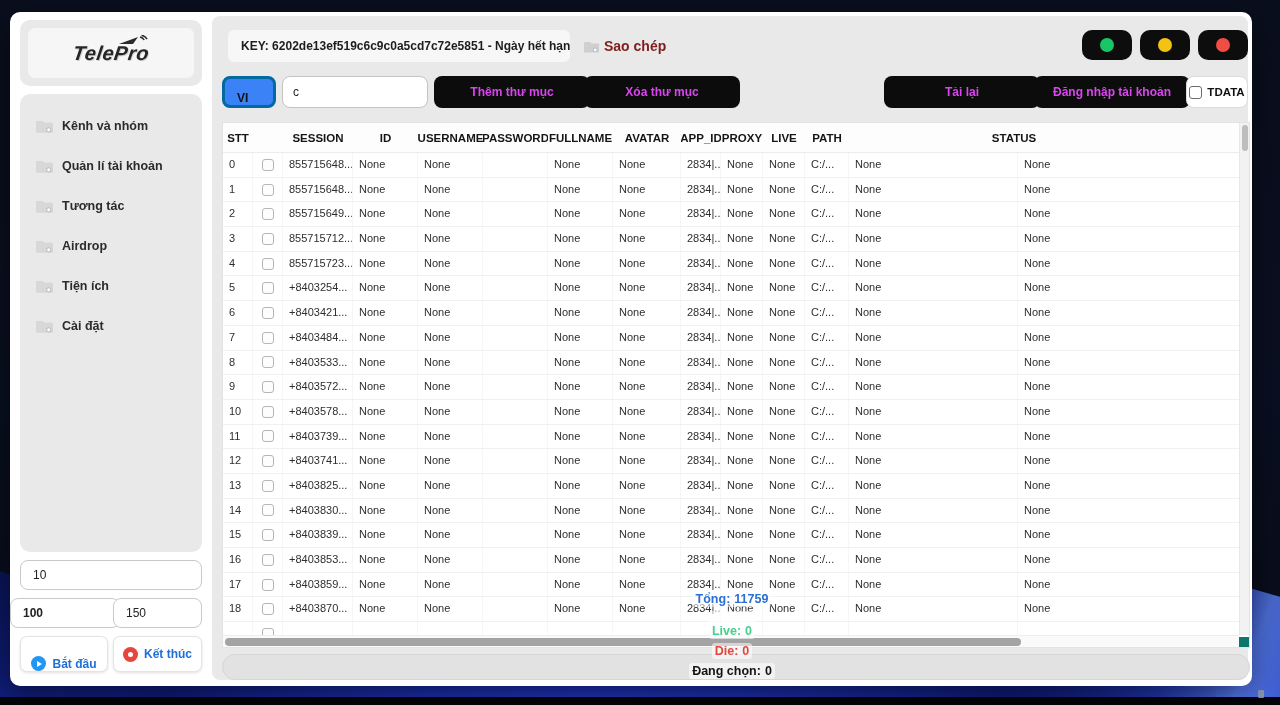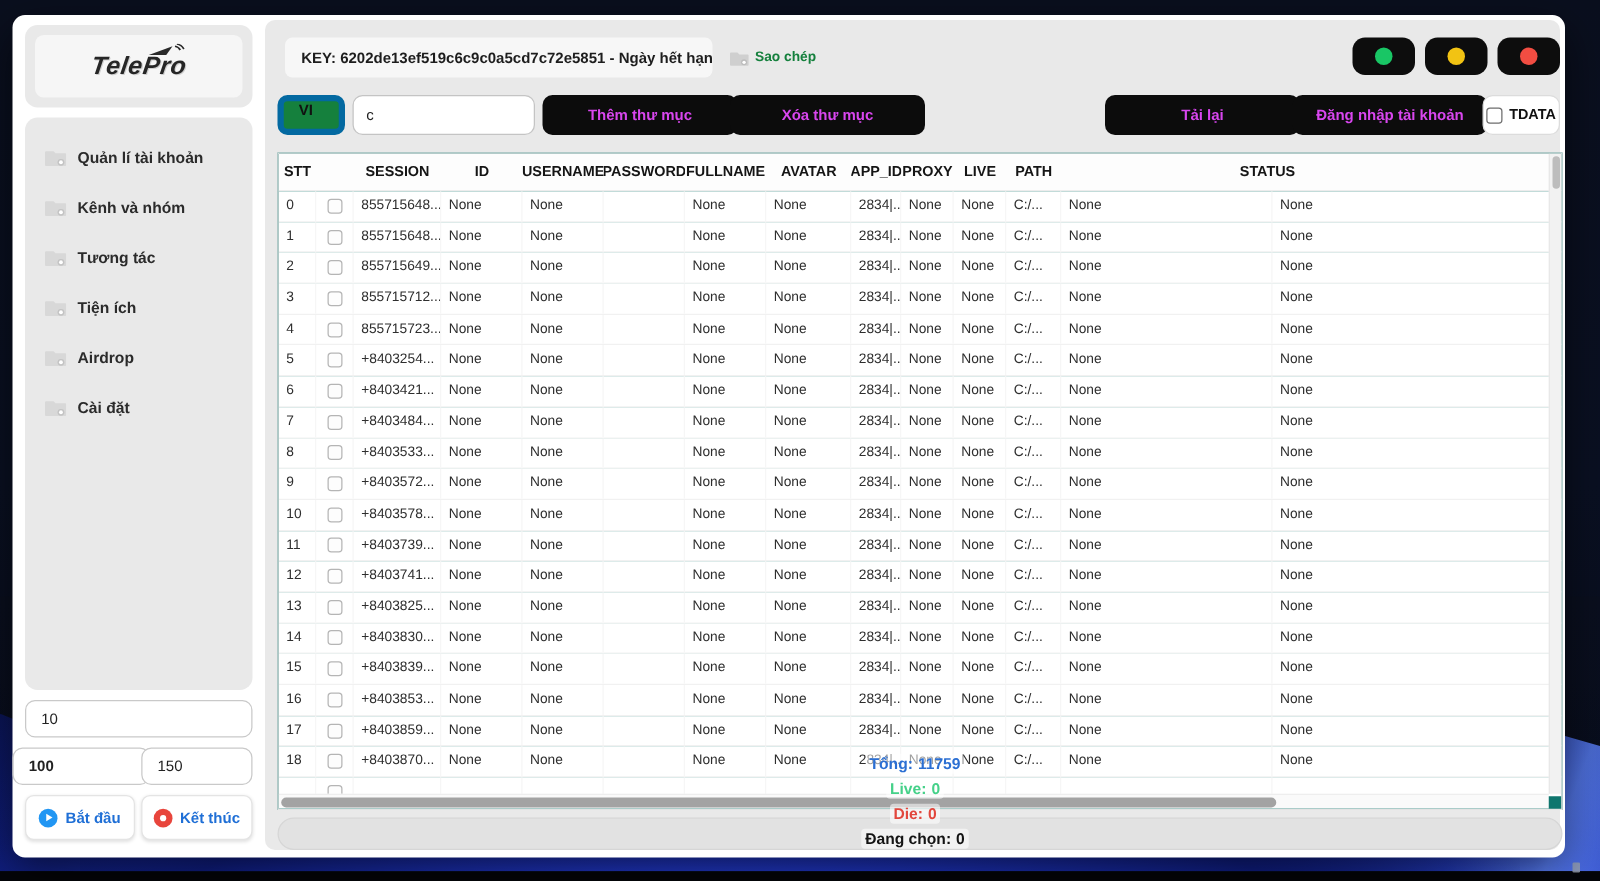--- a/index.html
+++ b/index.html
@@ -39,44 +39,44 @@
 
   .side-input { position:absolute; background:#fff; border:1px solid #c9c9c9; border-radius:8px;
     font-family:"Liberation Sans",sans-serif; font-size:12px; color:#222; padding-left:12px; outline:none; }
   .in-delay { left:10px; top:548px; width:182px; height:30px; }
   .in-from  { left:0; top:586px; width:110px;  height:30px;font-weight:bold; }
   .in-to    { left:103px; top:586px; width:89px; height:30px; }
 
   .side-btn { position:absolute; top:624px; height:36px; background:#fff; border:1px solid #e4e4e4; border-radius:7px;
     box-shadow:0 1px 3px rgba(0,0,0,.12); display:flex; align-items:center; justify-content:center; gap:6px;
     font-size:12px; font-weight:700; color:#1f6fd6; overflow:hidden; white-space:nowrap; cursor:pointer; }
-  .btn-start { left:10px; width:88px; }
+  .btn-start { left:10px; width:88px;align-items:flex-end; }
   .btn-stop  { left:103px; width:89px; }
   .play-dot,.stop-dot { width:15px; height:15px; border-radius:50%; display:flex; align-items:center; justify-content:center; flex:none; }
   .play-dot { background:#2196f3; }
   .play-tri { width:0; height:0; border-left:5px solid #fff; border-top:3.5px solid transparent; border-bottom:3.5px solid transparent; margin-left:1px; }
   .stop-dot { background:#e8453c; }
   .stop-inner { width:5px; height:5px; border-radius:50%; background:#fff; }
 
   
   .main-panel { left:202px; top:4px; width:1036px; height:664px; border-radius:8px; }
 
   .key-box { position:absolute; left:16px; top:14px; width:342px; height:32px; background:#f7f7f7; border-radius:6px;
     display:flex; align-items:center; padding-left:13px; font-size:12px; font-weight:600; color:#1d1d1d; white-space:nowrap; overflow:hidden; }
   .copy-btn { position:absolute; left:372px; top:20px; height:20px; display:flex; align-items:center; gap:5px; cursor:pointer; }
-  .copy-btn .label { font-size:11px; font-weight:800; color:#15803d; }
+  .copy-btn .label { font-size:14px; font-weight:800; color:#7f1d1d; }
 
   .dots { position:absolute; right:0px; top:14px; display:flex; gap:8px; }
   .dot-btn { width:50px; height:30px; background:#0d0d0d; border-radius:10px; display:flex; align-items:center; justify-content:center; cursor:pointer; }
   .dot { width:14px; height:14px; border-radius:50%; }
   .dot.green { background:#19c665; } .dot.yellow { background:#f2c313; } .dot.red { background:#f24d42; }
 
   .toolbar { position:absolute; left:0; top:60px; height:32px; width:100%; }
-  .lang-box { position:absolute; left:10px; width:54px; height:32px; background:#15803d; border:5px solid #0369a1; border-radius:8px;
-    display:flex; align-items:flex-start; padding-left:12px; font-size:12px; font-weight:700; color:#111; cursor:pointer; }
+  .lang-box { position:absolute; left:10px; width:54px; height:32px; background:#3b82f6; border:3px solid #0369a1; border-radius:8px;
+    display:flex; align-items:flex-end; padding-left:12px; font-size:12px; font-weight:700; color:#111; cursor:pointer; }
   .search-box { position:absolute; left:70px; width:146px; height:32px; background:#fff; border:1px solid #c4c4c4; border-radius:8px;
     font-family:"Liberation Sans",sans-serif; font-size:12px; color:#222; padding-left:10px; outline:none; }
   .tb-btn { position:absolute; width:156px; height:32px; background:#0c0c0c; color:#d946ef; border:none; border-radius:8px;
     font-family:"Liberation Sans",sans-serif; font-size:12px; font-weight:700; cursor:pointer; }
   .tb-1{left:222px}.tb-2{left:372px}.tb-3{left:522px}.tb-4{left:672px}.tb-5{left:822px}
   .tdata-box { position:absolute; left:974px; width:62px; height:32px; background:#fff; border:1px solid #dcdcdc; border-radius:8px;
     display:flex; align-items:center; justify-content:center; gap:5px; cursor:pointer; }
   .tdata-box .label { font-size:11.5px; font-weight:800; color:#111; }
   .checkbox { width:13px; height:13px; border:1.5px solid #6d6d6d; border-radius:3px; background:#fff; flex:none; }
 
@@ -98,21 +98,21 @@
   .vscroll { position:absolute; right:0; top:0; bottom:12px; width:10px; background:#f2f2f2; border-left:1px solid #e8e8e8; }
   .vthumb { position:absolute; left:2px; top:2px; width:6px; height:26px; background:#bdbdbd; border-radius:3px; }
   .hscroll { position:absolute; left:0; right:10px; bottom:0; height:12px; background:#fafafa; border-top:1px solid #eee; }
   .hthumb { position:absolute; left:2px; top:2px; width:796px; height:8px; background:#a3a3a3; border-radius:4px; }
 
   
   .status-bar { position:absolute; left:10px; top:638px; width:1028px; height:26px; background:#e2e2e2;
     border:1px solid #d6d6d6; border-radius:13px; display:flex; align-items:center; justify-content:flex-end;
     padding-right:8px; gap:4px; font-size:12.5px;flex-direction:column; }
   .chip { background:rgba(255,255,255,.55); border-radius:3px; padding:1px 3px; display:flex; gap:4px; }
-  .t-blue { color:#2b6fd3; font-weight:700; } .t-green { color:#45d189; font-weight:700; }
+  .t-blue { color:#2b6fd3; font-weight:700; } .t-green { color:#45d189; font-weight:700;margin-top:12px; }
   .t-red { color:#e2473d; font-weight:700; } .t-black { color:#141414; font-weight:700; }
 </style>
 </head>
 <body>
 
 <div class="desktop">
   <div class="bloom">
     <div class="petal p1"></div>
       <div class="petal p2"></div>
       <div class="petal p3"></div>
@@ -138,53 +138,53 @@
     </div>
   </div>
 
   <div class="panel menu-panel">
     <div class="menu-item">
       <svg width="17" height="14" viewBox="0 0 20 16">
           <path fill="#d8d8d8" d="M1 2h7l2 2h9a1 1 0 0 1 1 1v10a1 1 0 0 1-1 1H1a1 1 0 0 1-1-1V3a1 1 0 0 1 1-1z"></path>
           <circle cx="15" cy="12.5" r="3.2" fill="#c3c3c3"></circle>
           <circle cx="15" cy="12.5" r="1.8" fill="#fff"></circle>
         </svg>
-      <span class="label">Quản lí tài khoản</span>
+      <span class="label">Kênh và nhóm</span>
     </div>
     <div class="menu-item">
       <svg width="17" height="14" viewBox="0 0 20 16">
           <path fill="#d8d8d8" d="M1 2h7l2 2h9a1 1 0 0 1 1 1v10a1 1 0 0 1-1 1H1a1 1 0 0 1-1-1V3a1 1 0 0 1 1-1z"></path>
           <circle cx="15" cy="12.5" r="3.2" fill="#c3c3c3"></circle>
           <circle cx="15" cy="12.5" r="1.8" fill="#fff"></circle>
         </svg>
-      <span class="label">Kênh và nhóm</span>
+      <span class="label">Quản lí tài khoản</span>
     </div>
     <div class="menu-item">
       <svg width="17" height="14" viewBox="0 0 20 16">
           <path fill="#d8d8d8" d="M1 2h7l2 2h9a1 1 0 0 1 1 1v10a1 1 0 0 1-1 1H1a1 1 0 0 1-1-1V3a1 1 0 0 1 1-1z"></path>
           <circle cx="15" cy="12.5" r="3.2" fill="#c3c3c3"></circle>
           <circle cx="15" cy="12.5" r="1.8" fill="#fff"></circle>
         </svg>
       <span class="label">Tương tác</span>
     </div>
     <div class="menu-item">
       <svg width="17" height="14" viewBox="0 0 20 16">
           <path fill="#d8d8d8" d="M1 2h7l2 2h9a1 1 0 0 1 1 1v10a1 1 0 0 1-1 1H1a1 1 0 0 1-1-1V3a1 1 0 0 1 1-1z"></path>
           <circle cx="15" cy="12.5" r="3.2" fill="#c3c3c3"></circle>
           <circle cx="15" cy="12.5" r="1.8" fill="#fff"></circle>
         </svg>
-      <span class="label">Tiện ích</span>
+      <span class="label">Airdrop</span>
     </div>
     <div class="menu-item">
       <svg width="17" height="14" viewBox="0 0 20 16">
           <path fill="#d8d8d8" d="M1 2h7l2 2h9a1 1 0 0 1 1 1v10a1 1 0 0 1-1 1H1a1 1 0 0 1-1-1V3a1 1 0 0 1 1-1z"></path>
           <circle cx="15" cy="12.5" r="3.2" fill="#c3c3c3"></circle>
           <circle cx="15" cy="12.5" r="1.8" fill="#fff"></circle>
         </svg>
-      <span class="label">Airdrop</span>
+      <span class="label">Tiện ích</span>
     </div>
     <div class="menu-item">
       <svg width="17" height="14" viewBox="0 0 20 16">
           <path fill="#d8d8d8" d="M1 2h7l2 2h9a1 1 0 0 1 1 1v10a1 1 0 0 1-1 1H1a1 1 0 0 1-1-1V3a1 1 0 0 1 1-1z"></path>
           <circle cx="15" cy="12.5" r="3.2" fill="#c3c3c3"></circle>
           <circle cx="15" cy="12.5" r="1.8" fill="#fff"></circle>
         </svg>
       <span class="label">Cài đặt</span>
     </div>
   </div>

